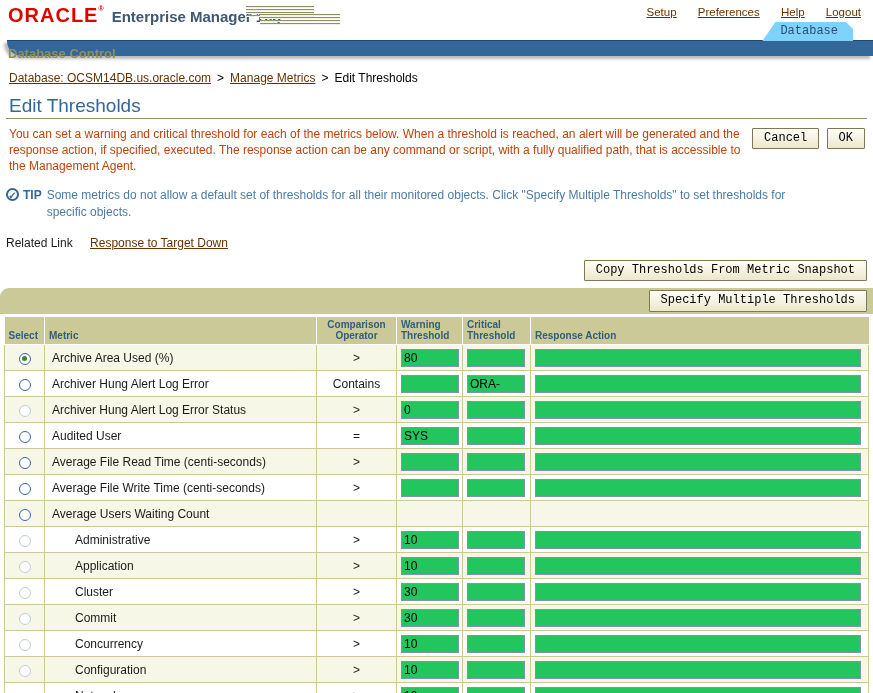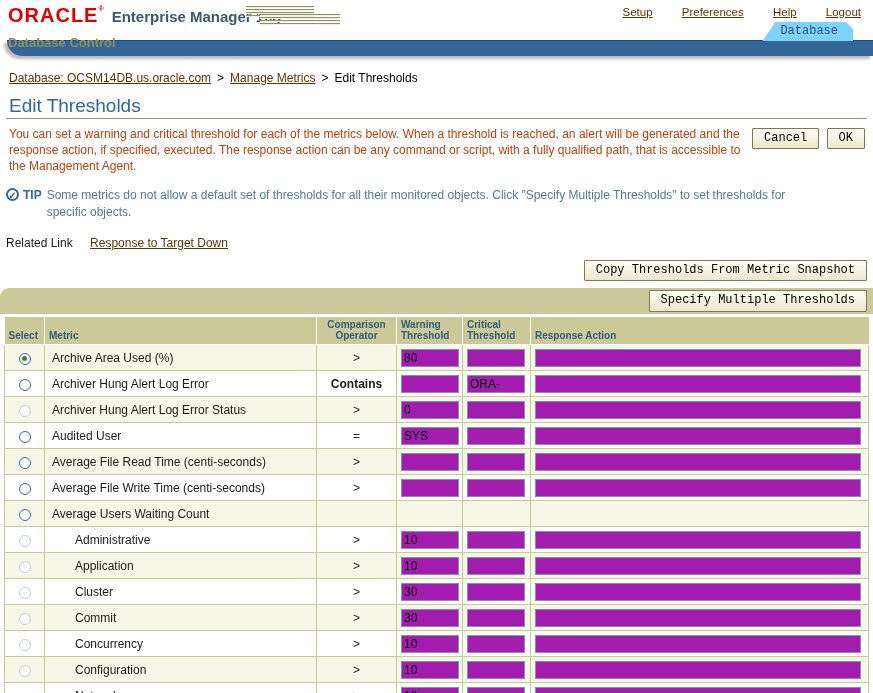--- a/index.html
+++ b/index.html
@@ -11,23 +11,23 @@
   
   .topbar { position:relative; height:40px; padding:5px 8px 0 8px; }
   .logo-line { display:flex; align-items:baseline; position:relative; }
   .oracle-logo { color:#e00000; font-weight:bold; font-size:20px; letter-spacing:1px; line-height:1; }
   .oracle-reg { color:#e00000; font-size:7px; vertical-align:top; }
   .product-name { color:#3d5972; font-weight:bold; font-size:15px; margin-left:7px; line-height:1; }
   .product-g { font-style:italic; }
   .stripes { position:absolute; background:repeating-linear-gradient(to bottom,#8f8f63 0 1px,#f2f2e4 1px 2px,transparent 2px 3px); }
   .stripes1 { left:238px; top:1px; width:68px; height:11px; }
   .stripes2 { left:252px; top:9px; width:80px; height:11px; }
-  .subtitle { color:#8f8f5d; font-weight:bold; font-size:13px; margin-top:10px; }
+  .subtitle { color:#8f8f5d; font-weight:bold; font-size:13px; margin-top:21px; }
   .top-links { position:absolute; top:6px; right:12px; font-size:11.5px; }
-  .top-links a { color:#663300; text-decoration:underline; margin-left:26px; cursor:pointer; }
+  .top-links a { color:#663300; text-decoration:underline; margin-left:18px; cursor:pointer; }
   .db-tab {
     position:absolute; right:20px; top:22px; height:19px; padding:2px 15px 0 18px;
     background:#7dd3fc; color:#2f4f76; font-size:12px;
     clip-path:polygon(13px 0, calc(100% - 7px) 0, 100% 7px, 100% 100%, 0 100%);
     font-family:Liberation Mono, monospace;
   }
   .bluebar {
     margin-left:7px; height:16px; background:#336699; border-top:1px solid #20496e;
     border-radius:0 0 0 15px; box-shadow:-3px 3px 3px rgba(130,130,130,.55);
   }
@@ -71,27 +71,27 @@
   .metrics td { border:1px solid #ccc999; padding:2px 4px; height:26px; }
   .metrics tr.odd td { background:#f7f7e7; }
   .metrics tr.even td { background:#ffffff; }
   .c-select { width:40px; text-align:center; }
   .c-metric { width:272px; }
   .c-op { width:80px; text-align:center; }
   .c-warn { width:66px; }
   .c-crit { width:68px; }
   td.c-metric { padding-left:7px; }
   td.c-metric.indent { padding-left:30px; }
-  td.c-op.bold { font-weight:bold;margin-top:36px; }
+  td.c-op.bold { font-weight:normal;margin-top:36px; }
   .radio { display:inline-block; width:12px; height:12px; border:1px solid #3a66a0; border-radius:50%; background:#fff; vertical-align:middle; }
   .radio.selected { position:relative; }
   .radio.selected::after { content:""; position:absolute; left:2.5px; top:2.5px; width:5px; height:5px; border-radius:50%; background:#2f8b2f; }
   .radio.disabled { border-color:#c3cdd4; }
   input.thresh, input.resp {
-    border:1px solid #7c95b0; background:#a21caf; height:18px; font-size:12px; padding:0 2px;
+    border:1px solid #7c95b0; background:#22c55e; height:18px; font-size:12px; padding:0 2px;
     font-family:"Liberation Sans", sans-serif; color:#000;
   }
   input.thresh { width:58px; }
   input.resp { width:99%; }
 </style>
 </head>
 <body>
 
 <div class="topbar">
   <div class="logo-line">

